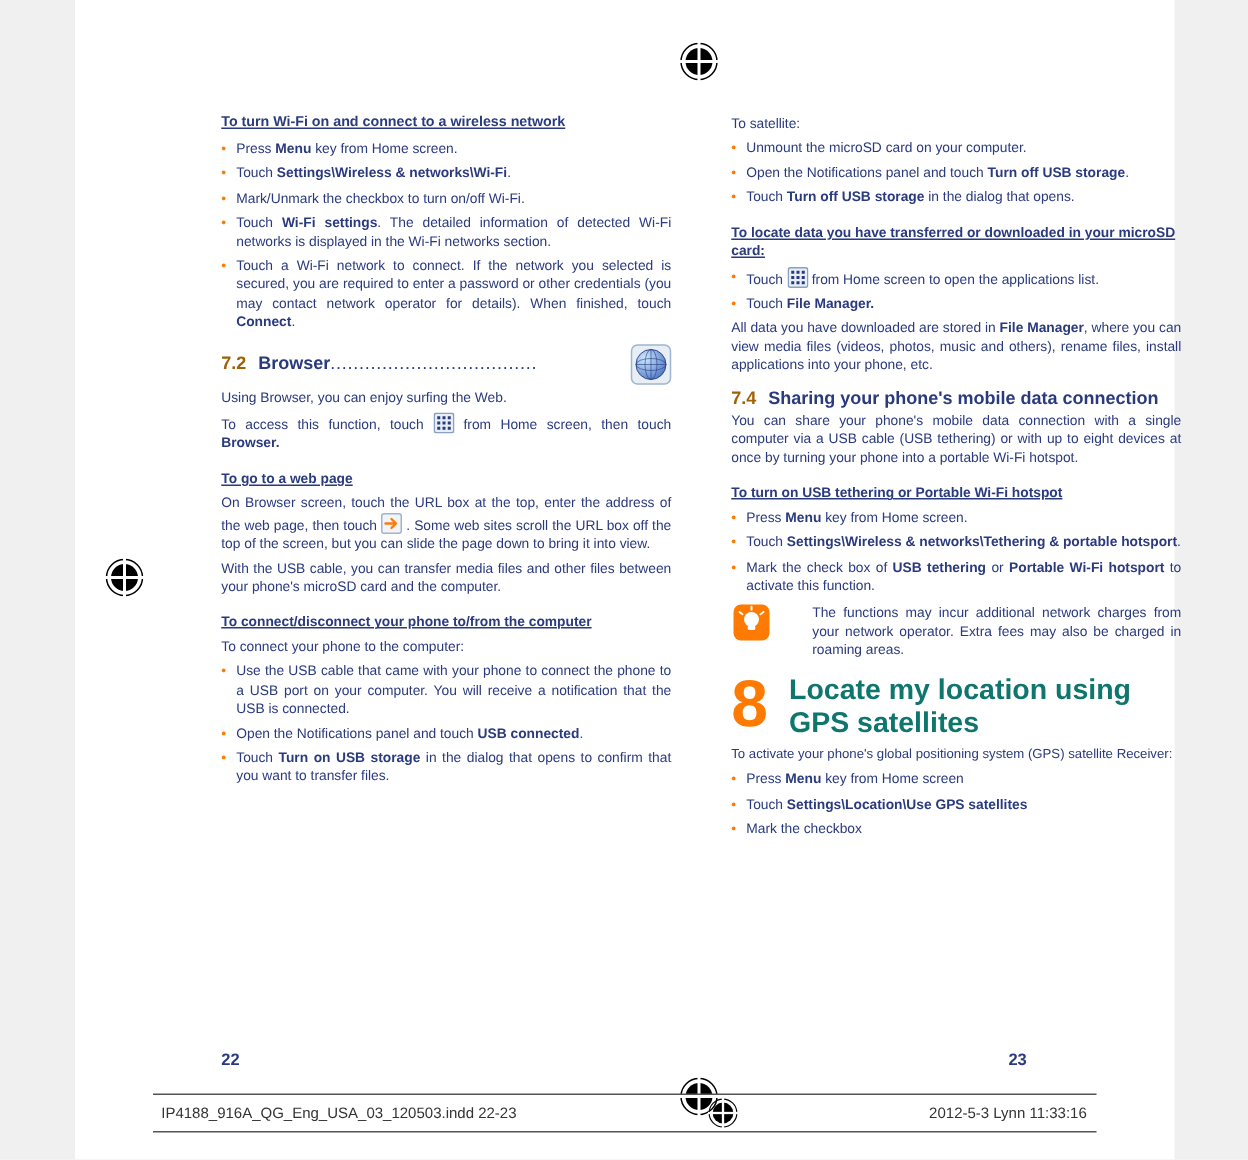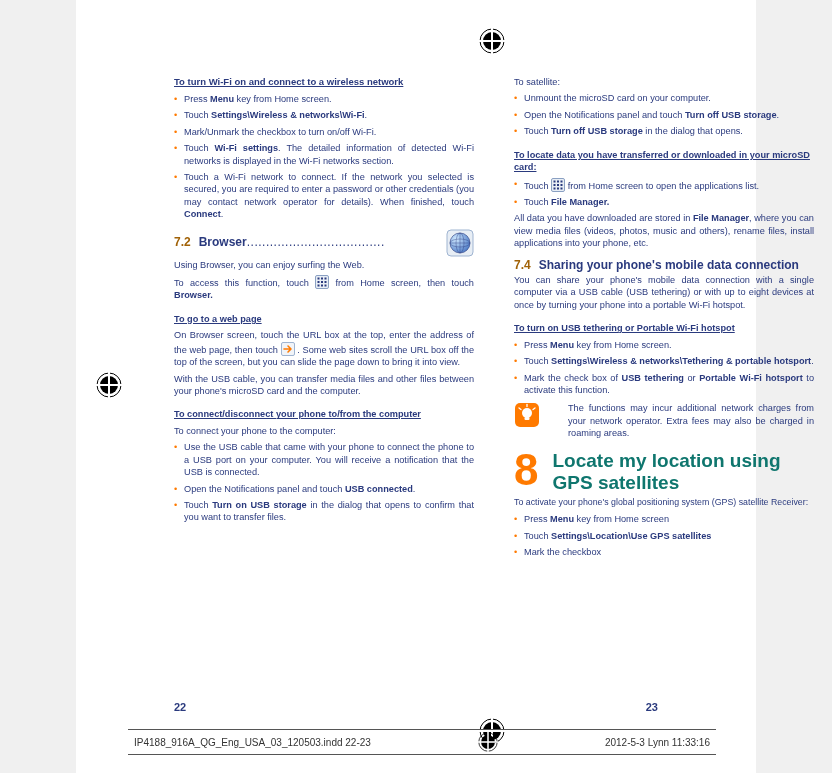--- a/index.html
+++ b/index.html
@@ -1,21 +1,21 @@
 <!DOCTYPE html>
 <html><head>
 <meta charset="utf-8">
 <style>
   html, body {
     margin: 0;
     padding: 0;
     background: #f0f0f0;
   }
   .sheet {
-    width: 680px;
+    width: 733px;
     height: 773px;
     margin: 0 auto;
     background: #ffffff;
     position: relative;
     font-family: "Gill Sans", "Gill Sans MT", "Segoe UI", Arial, sans-serif;
     color: #2a3a7e;
     box-sizing: border-box;
     text-decoration: underline;
   }
 
@@ -163,21 +163,21 @@
     font-weight: bold;
     font-size: 11px;
     color: #2a3a7e;
   }
   .pagenum.left  { left: 98px; }
   .pagenum.right { right: 98px; }
 
   .footerbar {
     position: absolute;
     left: 52px;
-    right: 40px;
+    right: 52px;
     bottom: 18px;
     height: 24px;
     border-top: 0.5px solid #555;
     border-bottom: 0.5px solid #555;
     display: flex;
     align-items: center;
     justify-content: space-between;
     font-size: 10px;
     color: #333;
     font-family: Arial, sans-serif;

